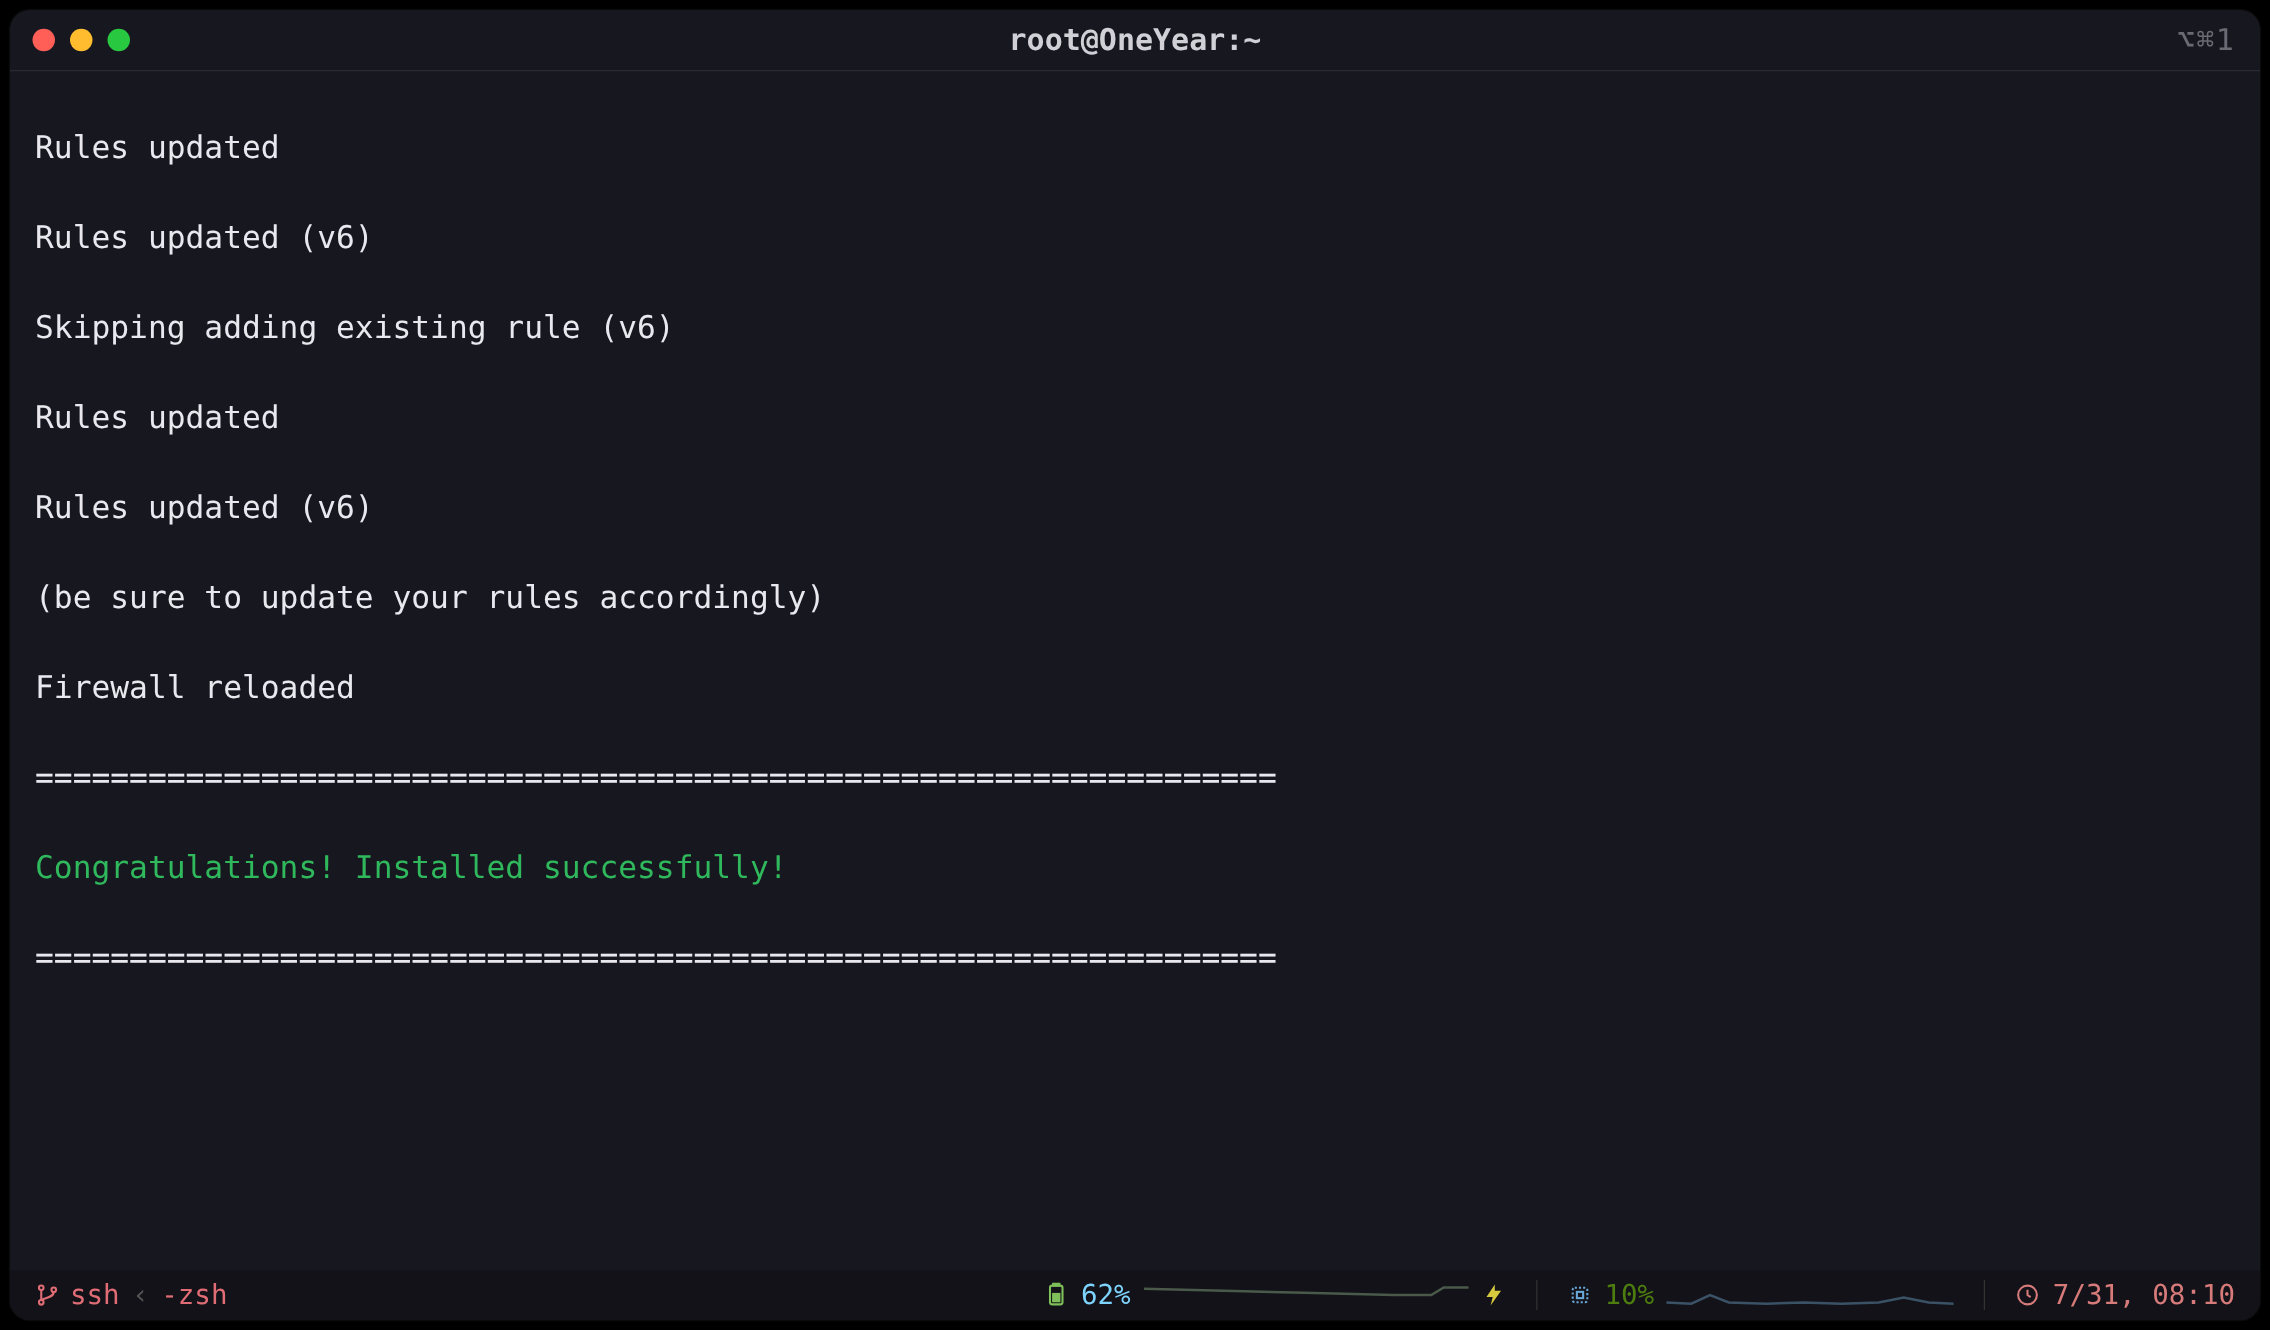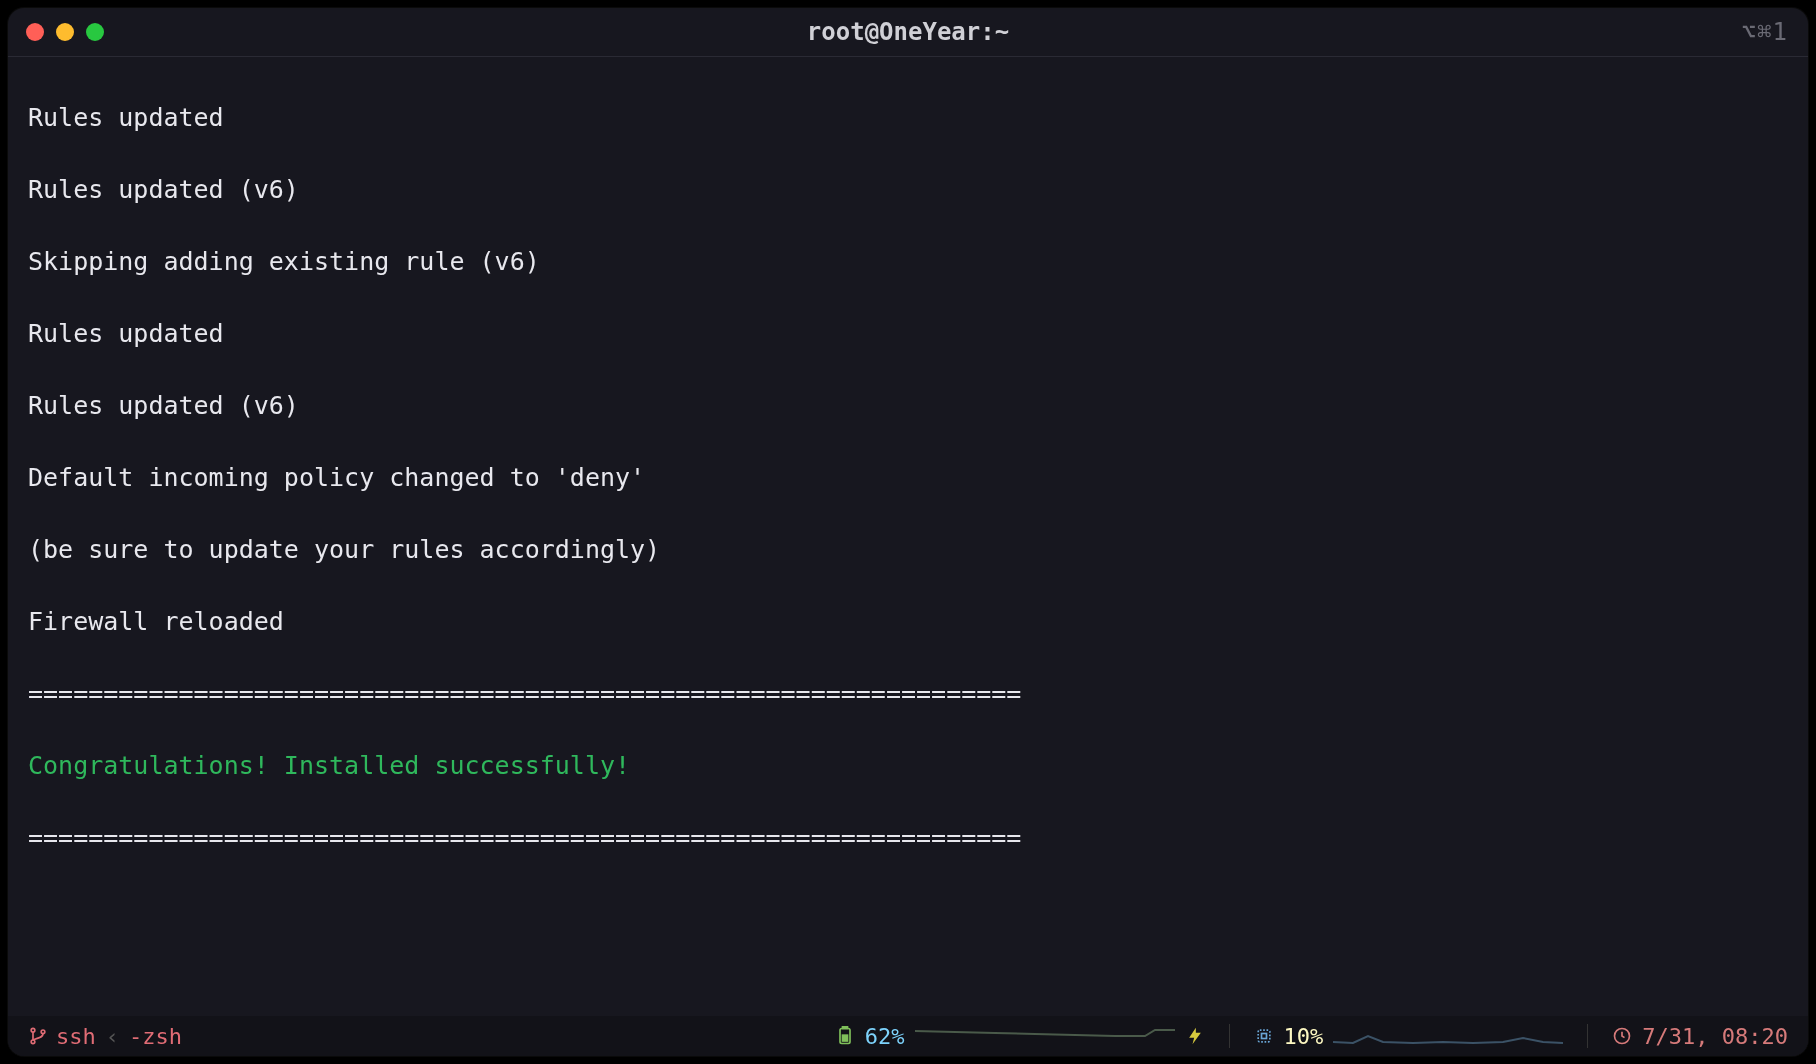--- a/index.html
+++ b/index.html
@@ -85,21 +85,21 @@
     color: #9aa0a6;
     font-size: 22px;
     padding: 0 20px;
     gap: 10px;
     margin-top: 48px;
   }
   .sb-left { color: #e06c75; display: flex; align-items: center; gap: 8px; flex: 0 0 auto; }
   .sb-sep { color: #555; margin-left: 2px; margin-right: 2px; }
   .sb-group { display: flex; align-items: center; gap: 10px; }
   .sb-battery { color: #7dd3fc; margin-left: auto; }
-  .sb-cpu { color: #fef9c3; }
+  .sb-cpu { color: #4d7c0f; }
   .sb-time { color: #d67a7a; }
   .sb-divider { width: 1px; height: 24px; background: #333; margin: 0 14px; }
   svg.sb-icon { width: 20px; height: 20px; flex: 0 0 auto; }
   .sparkline {
     width: 260px;
     height: 20px;
   }
   .sparkline.cpu { width: 230px; }
   .spacer-flex { flex: 1 1 auto; }
 </style>
@@ -117,21 +117,20 @@
     <div class="title">root@OneYear:~</div>
     <div class="title-right">⌥⌘1</div>
   </div>
 
   <div class="term">
 <span class="line">Rules updated</span>
 <span class="line">Rules updated (v6)</span>
 <span class="line">Skipping adding existing rule (v6)</span>
 <span class="line">Rules updated</span>
 <span class="line">Rules updated (v6)</span>
-<span class="line">Default incoming policy changed to 'deny'</span>
 <span class="line">(be sure to update your rules accordingly)</span>
 <span class="line">Firewall reloaded</span>
 <span class="line divider">==================================================================</span>
 <span class="line green">Congratulations! Installed successfully!</span>
 <span class="line divider">==================================================================</span>
 
 
 
 
 
@@ -188,17 +187,17 @@
       </svg>
     </div>
 
     <div class="sb-divider"></div>
 
     <div class="sb-group sb-time">
       <svg class="sb-icon" viewBox="0 0 24 24" fill="none" stroke="#d67a7a" stroke-width="2">
         <circle cx="12" cy="12" r="9"></circle>
           <path d="M12 7 V12 L15 14"></path>
       </svg>
-      <span>7/31, 08:20</span>
+      <span>7/31, 08:10</span>
     </div>
   </div>
 
 </div>
 
 </body></html>

